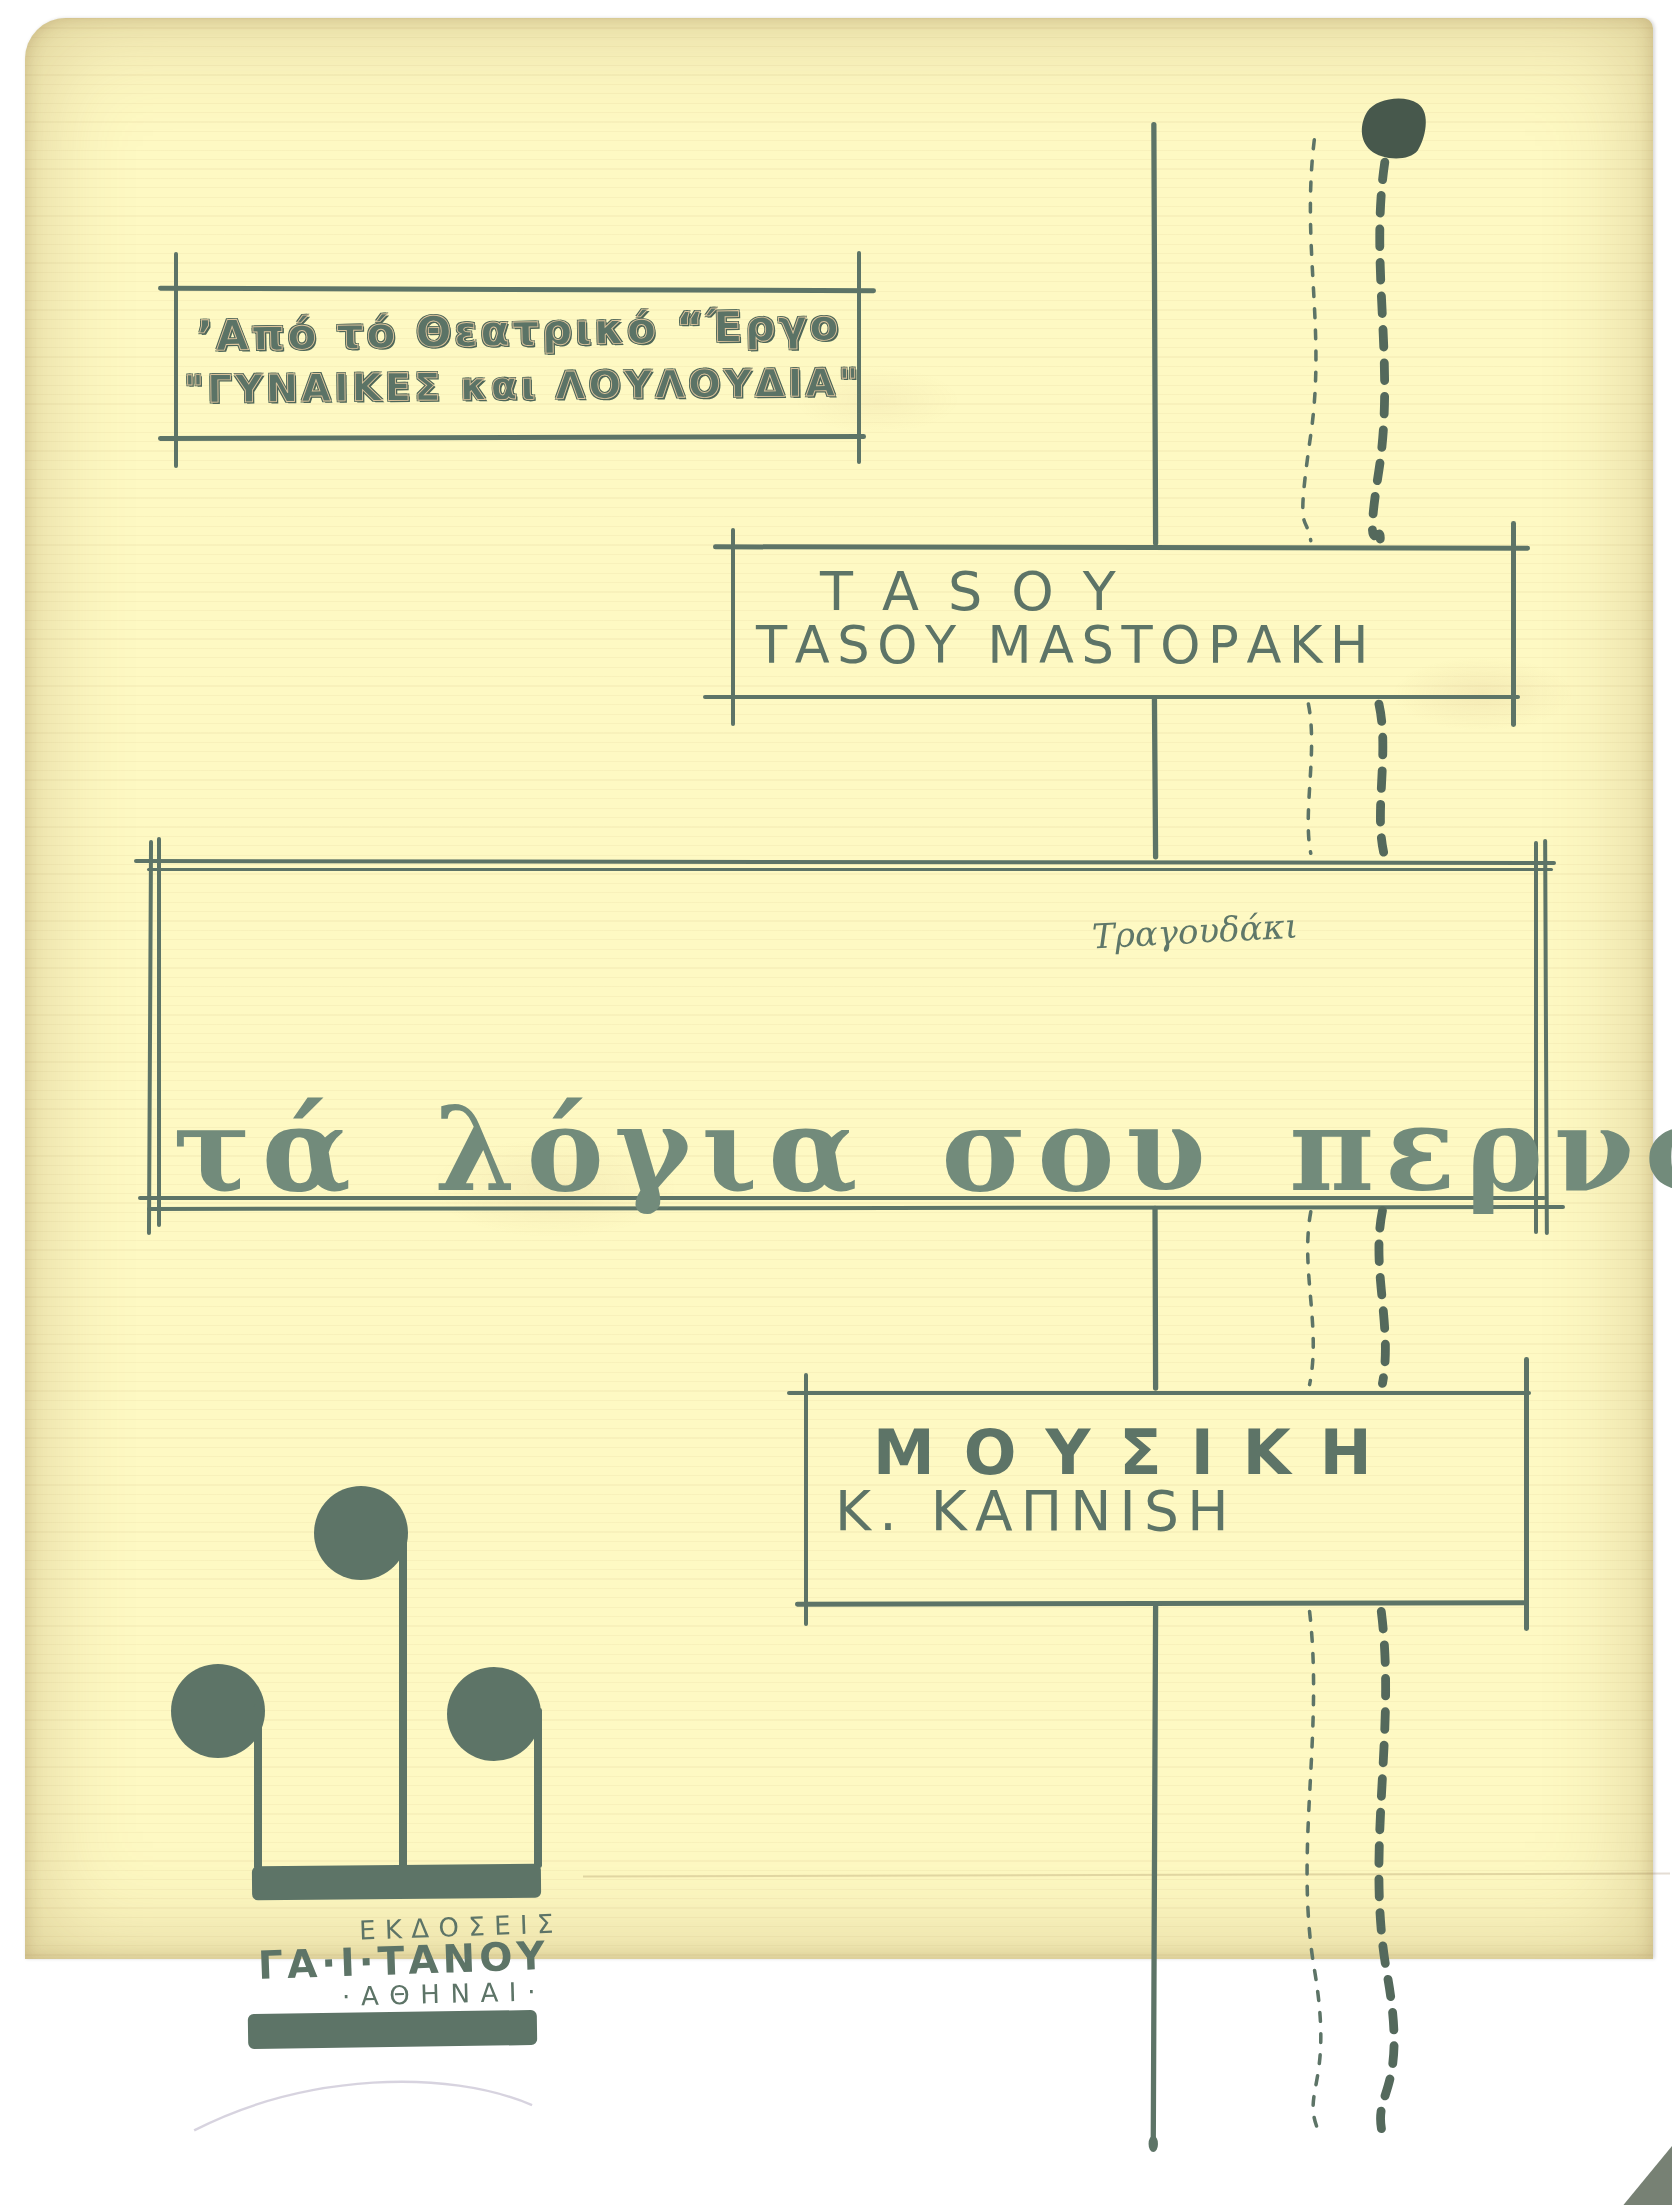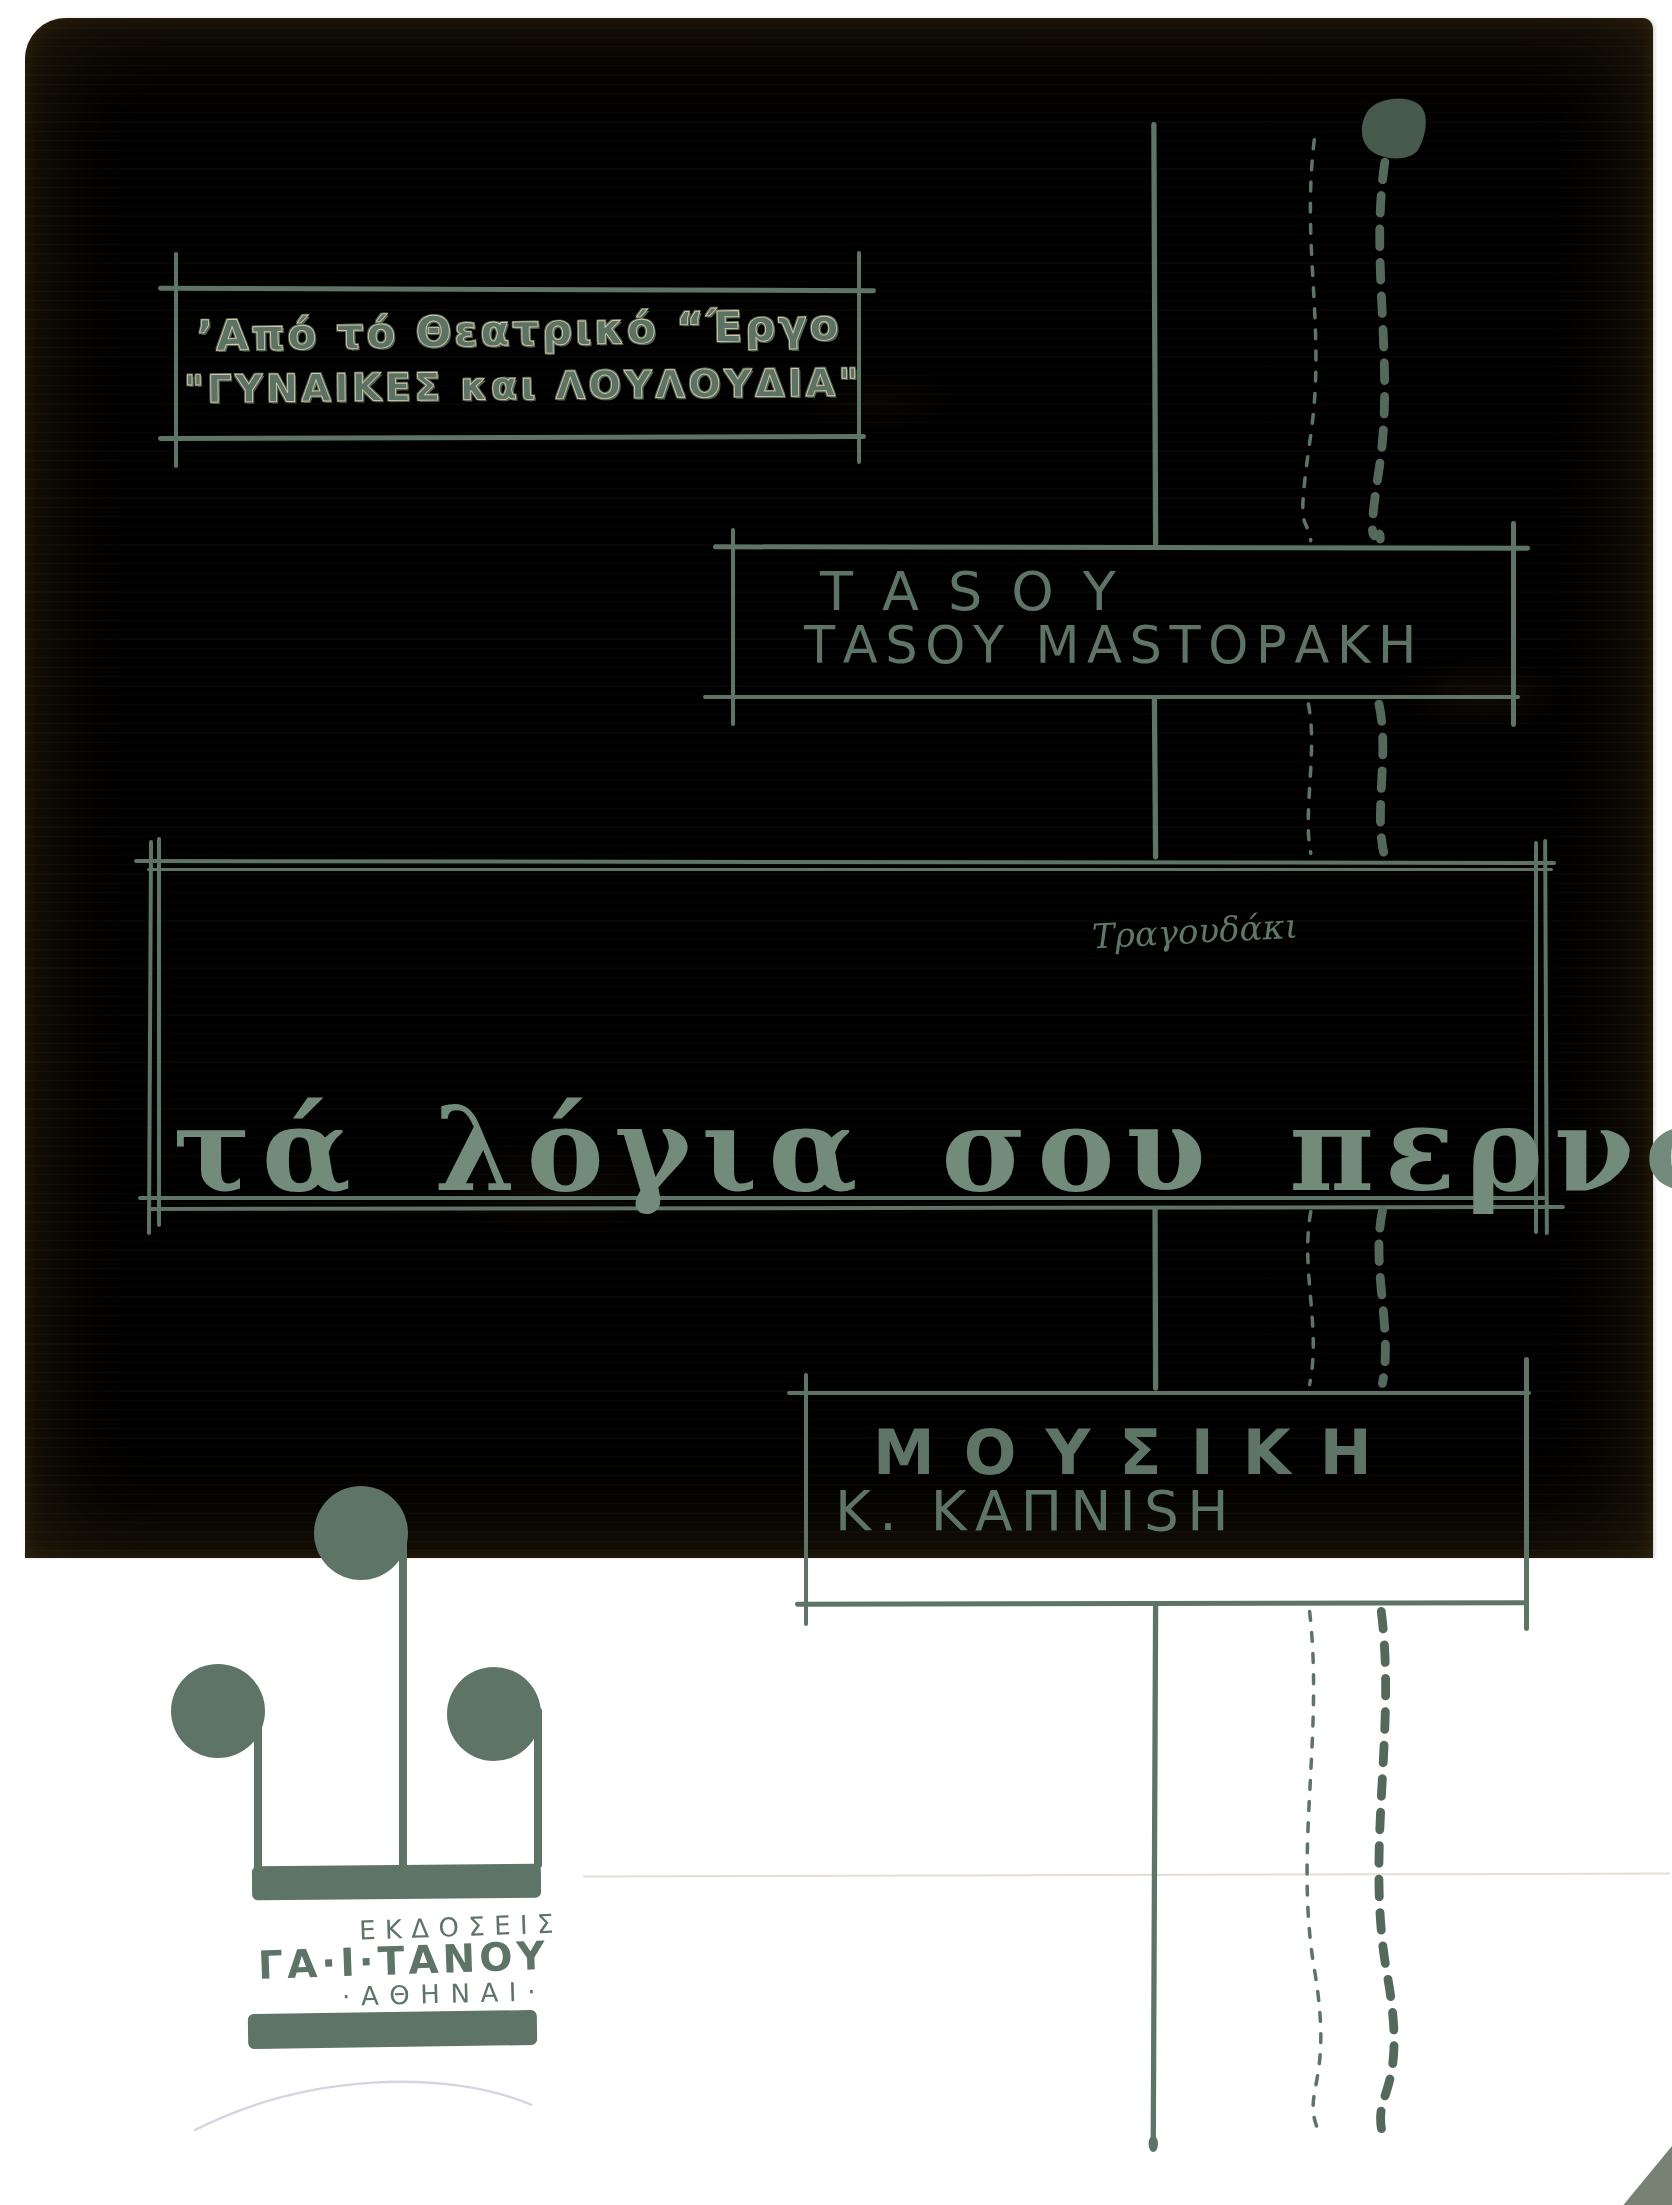--- a/index.html
+++ b/index.html
@@ -1,20 +1,20 @@
 <!DOCTYPE html>
 <html style="font-size:9.4px"><head>
 <meta charset="utf-8">
 <style>
   html,body{margin:0;padding:0;background:#f4f2ec;}
   #stage{position:relative;width:1673px;height:2205px;background:#ffffff;overflow:hidden;
          font-family:"DejaVu Sans","Liberation Sans",sans-serif;}
   
-  #paper{position:absolute;left:25px;top:17.6px;width:1628px;height:1540px;
-         background:#000000;
+  #paper{position:absolute;left:25px;top:17.6px;width:1628px;height:1941px;
+         background:#fef9c3;
          border-radius:41px 10.6px 0 0;
          box-shadow:inset 0 0 106px rgba(130,95,40,.32), inset 0 0 16.5px rgba(120,85,35,.25),
                     1.2px 0 3.5px rgba(0,0,0,.15);}
   
   #paper::before{content:"";position:absolute;inset:0;border-radius:inherit;pointer-events:none;
          background:
            radial-gradient(129px 53px at 1458px 676px, rgba(160,110,60,.10), transparent 70%),
            radial-gradient(176px 71px at 529px 1170px, rgba(150,100,55,.08), transparent 70%),
            radial-gradient(153px 65px at 1481px 2151px, rgba(150,100,55,.12), transparent 70%),
            radial-gradient(118px 47px at 852px 382px, rgba(150,100,55,.06), transparent 70%),
@@ -46,21 +46,21 @@
     <div class="rule" style="left:149px;top:234px;width:4.1px;height:216px;"></div>
     <div class="rule" style="left:832px;top:233px;width:4.1px;height:213px;"></div>
     <div class="ink bubble" style="left:172px;top:288px;font-size:42px;letter-spacing:2.9px;transform:rotate(-1deg);">’Από τό Θεατρικό “Έργο</div>
     <div class="ink bubble" style="left:159px;top:346px;font-size:38px;letter-spacing:3.5px;transform:rotate(-.6deg);">"ΓΥΝΑΙΚΕΣ και ΛΟΥΛΟΥΔΙΑ"</div>
 
     <div class="rule" style="left:688px;top:527px;width:817px;height:4.7px;transform:rotate(.1deg);"></div>
     <div class="rule" style="left:678px;top:677px;width:817px;height:4.7px;"></div>
     <div class="rule" style="left:706px;top:510px;width:4.1px;height:198px;"></div>
     <div class="rule" style="left:1486px;top:503px;width:4.7px;height:206px;"></div>
     <div class="ink hand" style="left:795px;top:542px;font-size:54px;letter-spacing:29px;font-weight:400;">ΤΑSΟΥ</div>
-    <div class="ink hand" style="left:731px;top:598px;font-size:51px;letter-spacing:7.6px;margin-left:48px;">ΤΑSΟΥ ΜΑSΤΟΡΑΚΗ</div>
+    <div class="ink hand" style="left:731px;top:598px;font-size:51px;letter-spacing:7.6px;">ΤΑSΟΥ ΜΑSΤΟΡΑΚΗ</div>
 
     <div class="rule" style="left:109px;top:842px;width:1422px;height:4.1px;transform:rotate(.08deg);"></div>
     <div class="rule" style="left:122px;top:850px;width:1406px;height:3.5px;"></div>
     <div class="rule" style="left:113px;top:1178px;width:1408px;height:4.1px;"></div>
     <div class="rule" style="left:122px;top:1188px;width:1418px;height:3.5px;transform:rotate(-.08deg);"></div>
     <div class="rule" style="left:123px;top:822px;width:4.1px;height:395px;transform:rotate(.3deg);"></div>
     <div class="rule" style="left:132px;top:819px;width:3.5px;height:390px;"></div>
     <div class="rule" style="left:1509px;top:823px;width:4.1px;height:393px;"></div>
     <div class="rule" style="left:1519px;top:821px;width:3.5px;height:396px;transform:rotate(-.25deg);"></div>
 

